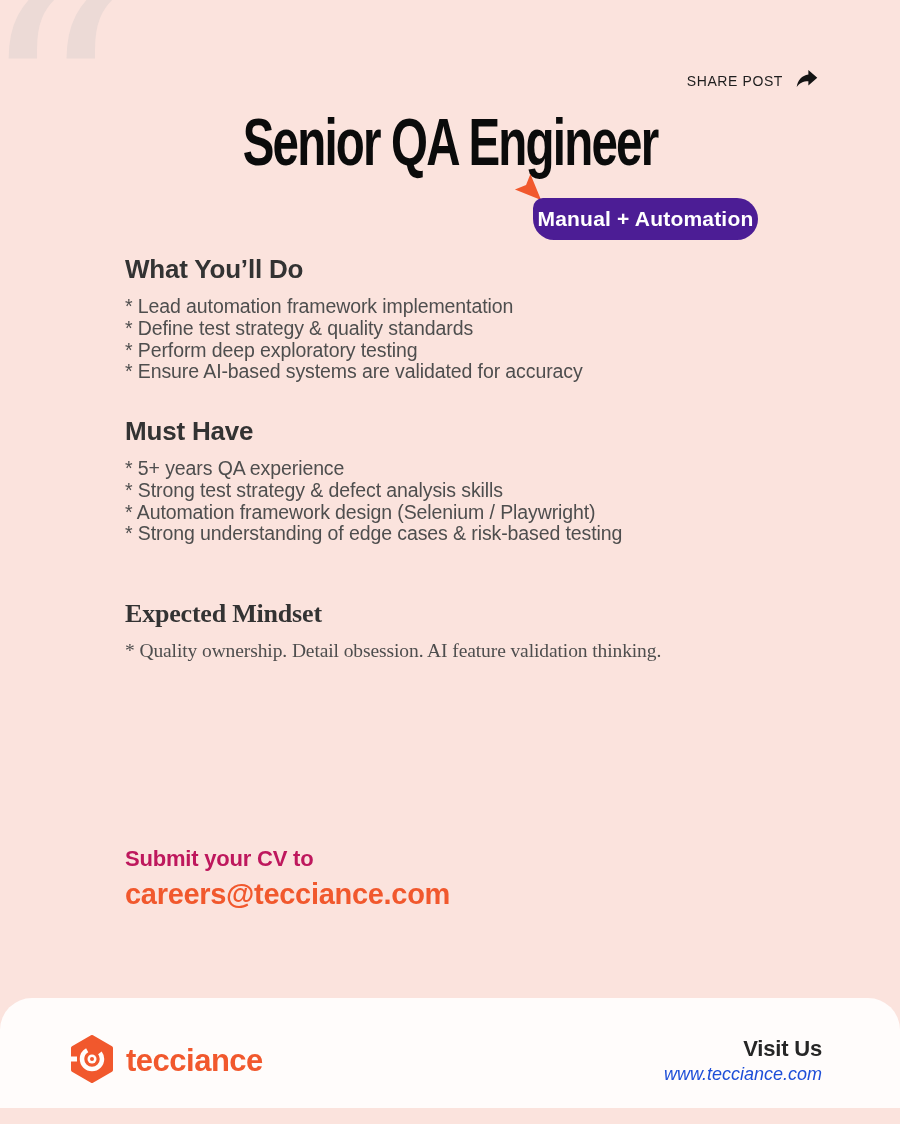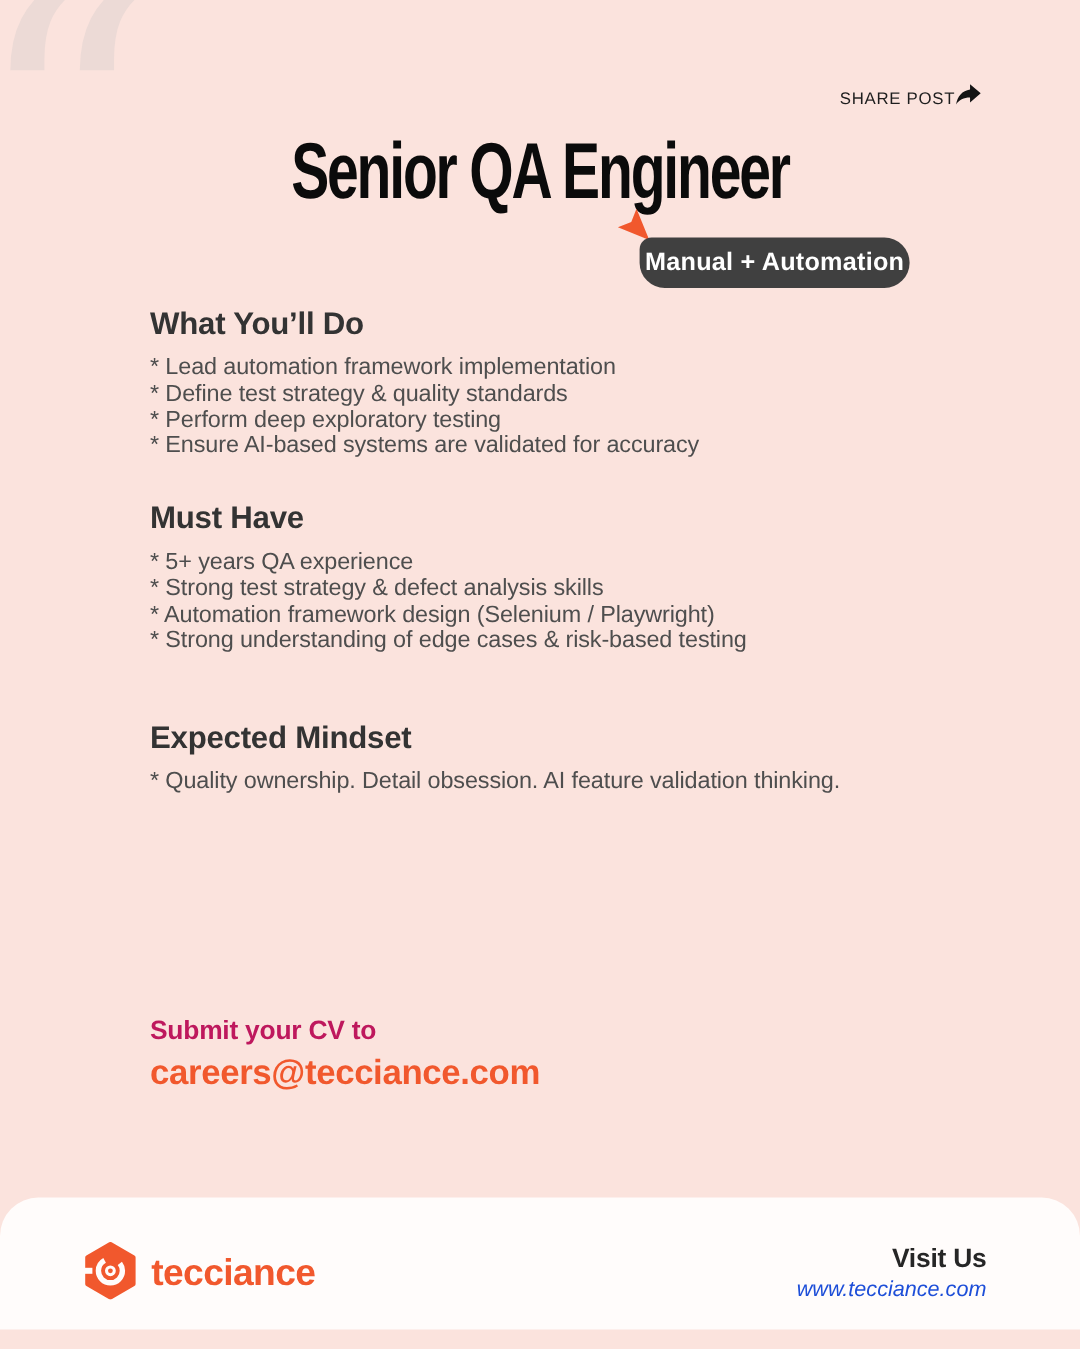--- a/index.html
+++ b/index.html
@@ -28,21 +28,21 @@
     pointer-events: none;
   }
 
   
   .share {
     position: absolute;
     top: 69px;
     right: 82px;
     display: flex;
     align-items: center;
-    gap: 0;
+    gap: 13px;
     cursor: pointer;
   }
   .share-label {
     font-size: 14px;
     font-weight: 400;
     letter-spacing: 0.6px;
     color: #1e1e1e;
   }
 
   
@@ -67,21 +67,21 @@
     position: absolute;
     left: 512px;
     top: 171px;
   }
   .badge {
     position: absolute;
     left: 533px;
     top: 198px;
     width: 225px;
     height: 42px;
-    background: #404040;
+    background: #4c1d95;
     border-radius: 10px 21px 21px 21px;
     color: #ffffff;
     font-size: 21px;
     font-weight: 600;
     display: flex;
     align-items: center;
     justify-content: center;
     letter-spacing: 0.2px;
     text-align: right;
   }
@@ -97,21 +97,21 @@
   }
   .section .lines {
     margin-top: 11px;
     font-size: 19.5px;
     line-height: 21.8px;
     color: #4e4e4e;
     letter-spacing: -0.1px;
   }
   #section-0 { top: 254px; }
   #section-1 { top: 416px; }
-  #section-2 { top: 599px; }
+  #section-2 { top: 599px; font-family: Liberation Serif, serif; }
 
   
   .apply { position: absolute; left: 125px; top: 845px; }
   .apply-label {
     font-size: 22px;
     font-weight: bold;
     color: #be185d;
     line-height: 27px;
     letter-spacing: -0.2px;
   }

